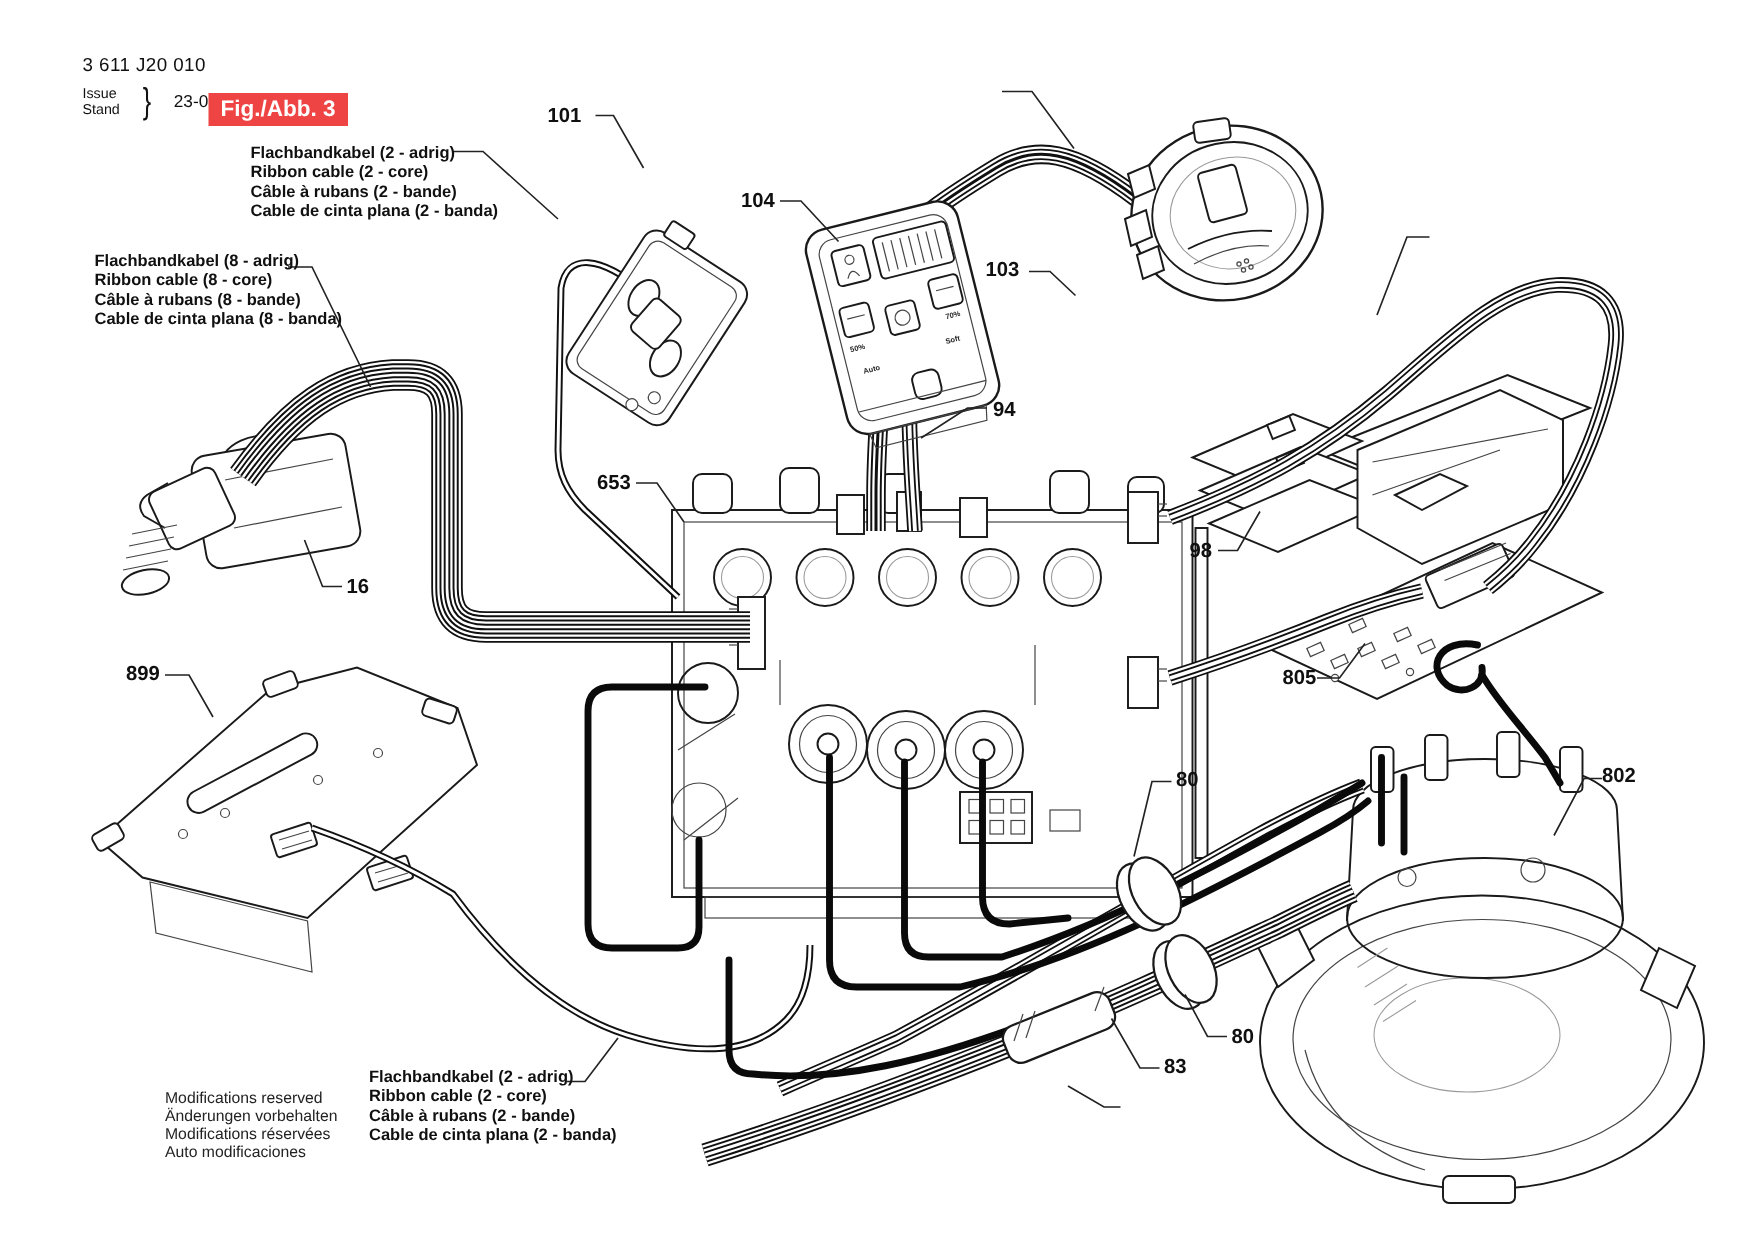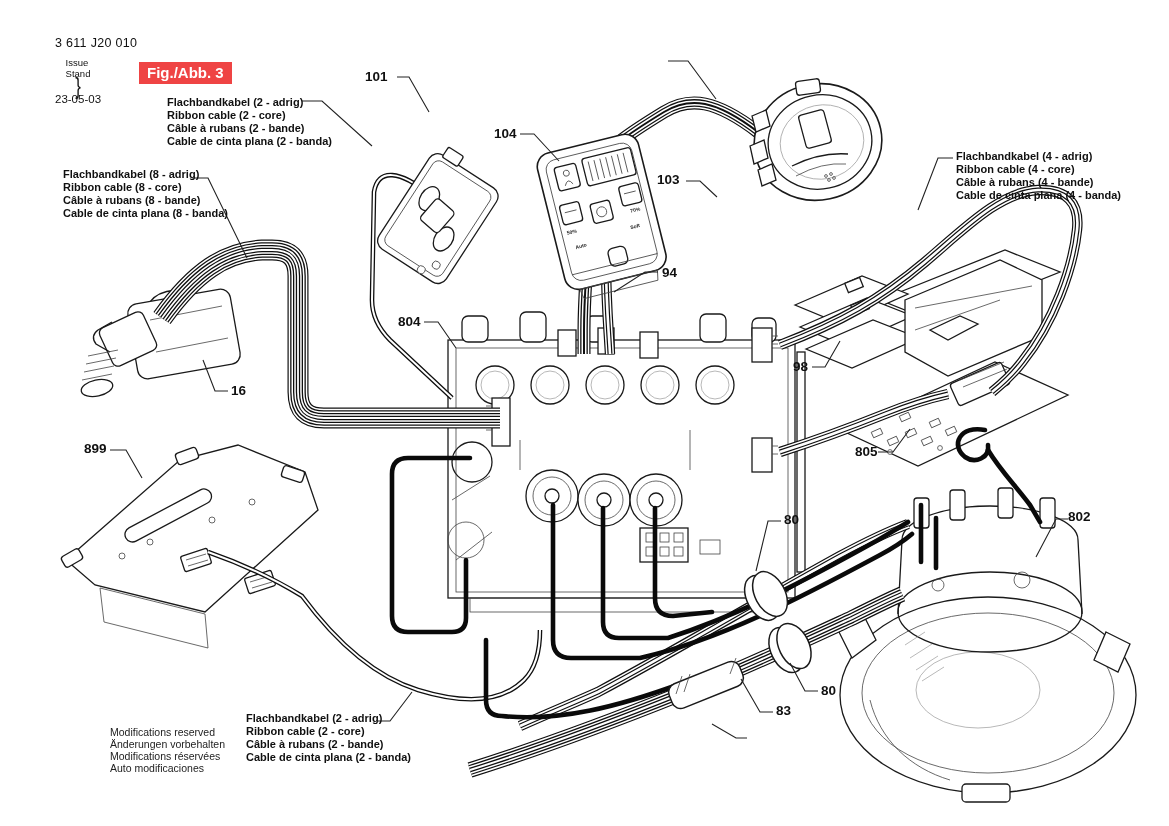--- a/index.html
+++ b/index.html
@@ -5,21 +5,21 @@
   html,body{margin:0;padding:0;background:#ffffff;}
   #canvas{position:relative;width:1169px;height:826px;background:#ffffff;overflow:hidden;
           font-family:"Liberation Sans",sans-serif;color:#111;}
   svg{position:absolute;left:0;top:0;}
   .lbl{position:absolute;font:bold 11px "Liberation Sans",sans-serif;line-height:13px;
        color:#101010;white-space:nowrap;}
   .callout{position:absolute;font:bold 13.5px "Liberation Sans",sans-serif;color:#101010;
            white-space:nowrap;}
   .docnum{position:absolute;left:55px;top:36px;font:12.5px "Liberation Sans",sans-serif;letter-spacing:.3px;}
   .issue{position:absolute;left:55px;top:58px;font:9.5px "Liberation Sans",sans-serif;line-height:10.5px;}
-  .issue-wrap{display:flex;align-items:center;gap:2px;flex-direction:column;}
+  .issue-wrap{display:flex;align-items:center;gap:14px;}
   .brace{font-size:24px;font-weight:400;transform:scaleX(.7);}
   .issuedate{font-size:11.5px;}
   .figbox{position:absolute;left:139px;top:62px;background:#ef4444;color:#fff;
           font:bold 15px "Liberation Sans",sans-serif;padding:2px 8px 3px 8px;}
   .footer{position:absolute;left:62px;top:726px;font:10.5px "Liberation Sans",sans-serif;
           line-height:12px;color:#222;white-space:nowrap;margin-left:48px;}
   
   .k{fill:none;stroke-linejoin:round;stroke-linecap:butt;}
   .b{stroke:#101010;}
   .w{stroke:#ffffff;}
@@ -380,38 +380,32 @@
   <div>Ribbon cable (2 - core)</div>
   <div>Câble à rubans (2 - bande)</div>
   <div>Cable de cinta plana (2 - banda)</div>
 </div>
 <div class="lbl" style="left:63px;top:168px;">
   <div>Flachbandkabel (8 - adrig)</div>
   <div>Ribbon cable (8 - core)</div>
   <div>Câble à rubans (8 - bande)</div>
   <div>Cable de cinta plana (8 - banda)</div>
 </div>
-<div class="lbl" style="left:956px;top:150px;">
-  <div>Flachbandkabel (4 - adrig)</div>
-  <div>Ribbon cable (4 - core)</div>
-  <div>Câble à rubans (4 - bande)</div>
-  <div>Cable de cinta plana (4 - banda)</div>
-</div>
 <div class="lbl" style="left:246px;top:712px;">
   <div>Flachbandkabel (2 - adrig)</div>
   <div>Ribbon cable (2 - core)</div>
   <div>Câble à rubans (2 - bande)</div>
   <div>Cable de cinta plana (2 - banda)</div>
 </div>
 
 <div class="callout" style="left:365px;top:69px;">101</div>
 <div class="callout" style="left:494px;top:126px;">104</div>
 <div class="callout" style="left:657px;top:172px;">103</div>
 <div class="callout" style="left:662px;top:265px;">94</div>
-<div class="callout" style="left:398px;top:314px;">804</div>
+<div class="callout" style="left:398px;top:314px;">653</div>
 <div class="callout" style="left:231px;top:383px;">16</div>
 <div class="callout" style="left:84px;top:441px;">899</div>
 <div class="callout" style="left:793px;top:359px;">98</div>
 <div class="callout" style="left:855px;top:444px;">805</div>
 <div class="callout" style="left:784px;top:512px;">80</div>
 <div class="callout" style="left:1068px;top:509px;">802</div>
 <div class="callout" style="left:821px;top:683px;">80</div>
 <div class="callout" style="left:776px;top:703px;">83</div>
 
 <div class="footer">

